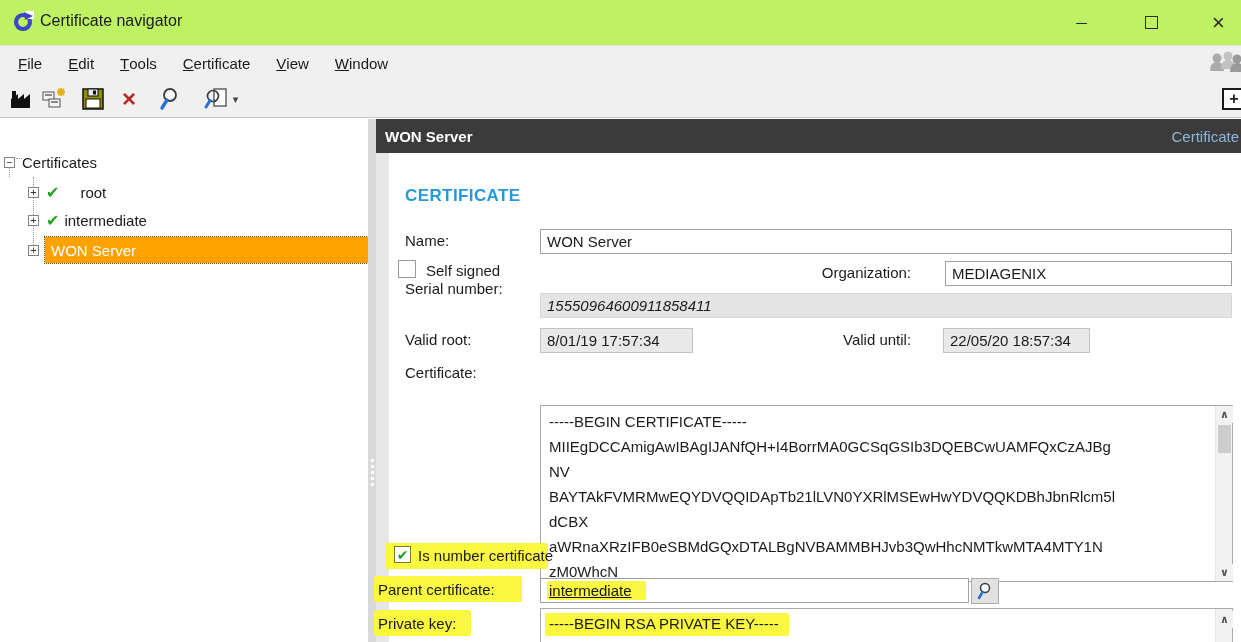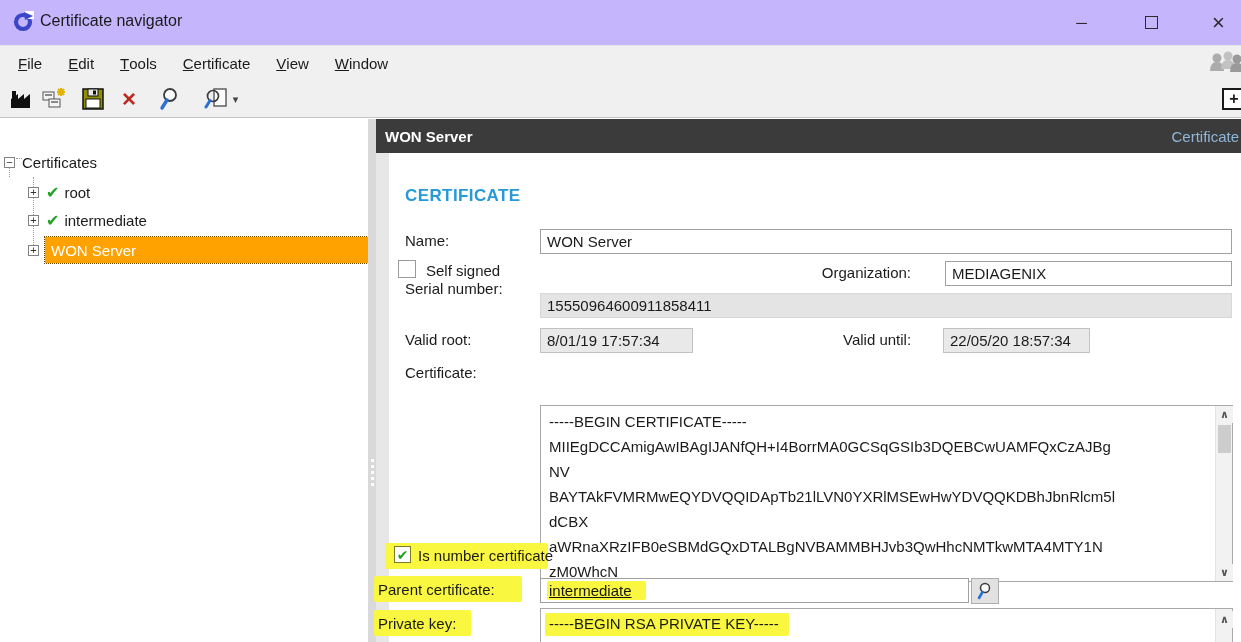--- a/index.html
+++ b/index.html
@@ -1,21 +1,21 @@
 <!DOCTYPE html>
 <html><head>
 <meta charset="utf-8">
 <style>
   html,body{margin:0;padding:0;background:#fff;}
   .app{position:relative;width:1241px;height:642px;overflow:hidden;
        font-family:"Liberation Sans","DejaVu Sans",sans-serif;color:#1b1b1b;
        background:#fff;-webkit-font-smoothing:antialiased;}
   .abs{position:absolute;}
   
-  .titlebar{left:0;top:0;width:1241px;height:45px;background:#c4b5fd;}
+  .titlebar{left:0;top:0;width:1241px;height:45px;background:#bef264;}
   .apptitle{left:40px;top:12px;font-size:16px;}
   .winbtn{top:0;width:45px;height:45px;display:flex;align-items:center;justify-content:center;
           font-size:15px;color:#2b2b2b;cursor:default;}
   .maxbox{width:11px;height:11px;border:1.5px solid #2b2b2b;}
   
   .menubar{left:0;top:45px;width:1241px;height:35px;background:#f0f0f0;border-top:1px solid #e2e2e2;
            display:flex;align-items:center;padding-left:5px;box-sizing:border-box;}
   .menuitem{padding:0 13px;font-size:15px;color:#1a1a1a;height:100%;display:flex;align-items:center;}
   
   .toolbar{left:0;top:80px;width:1241px;height:38px;background:#f0f0f0;border-bottom:1px solid #c4c4c4;box-sizing:border-box;}
@@ -160,21 +160,21 @@
     <div class="abs doth" style="left:16px;top:9px;width:6px;"></div>
 
     <div class="abs" style="left:0;top:0;height:26px;display:flex;align-items:center;">
       <span class="expander" style="margin-left:4px;">−</span>
       <span class="treelabel" style="margin-left:7px;">Certificates</span>
     </div>
 
     <div class="abs" style="left:0;top:30px;height:26px;display:flex;align-items:center;">
       <span class="expander" style="margin-left:28px;">+</span>
       <span class="checkmark" style="margin-left:7px;">✔</span>
-      <span class="treelabel" style="margin-left:5px;">root</span>
+      <span class="treelabel" style="margin-left:21px;">root</span>
     </div>
 
     <div class="abs" style="left:0;top:58px;height:26px;display:flex;align-items:center;">
       <span class="expander" style="margin-left:28px;">+</span>
       <span class="checkmark" style="margin-left:7px;">✔</span>
       <span class="treelabel" style="margin-left:5px;">intermediate</span>
     </div>
 
     <div class="abs" style="left:0;top:88px;height:26px;display:flex;align-items:center;">
       <span class="expander" style="margin-left:28px;">+</span>
@@ -208,21 +208,21 @@
   </div>
 
   <div class="abs checkbox" style="left:398px;top:260px;"></div>
   <div class="abs flabel" style="left:426px;top:262px;">Self signed</div>
   <div class="abs flabel" style="left:815px;top:264px;width:96px;text-align:right;">Organization:</div>
   <div class="abs field" style="left:945px;top:261px;width:287px;height:25px;">
     <span>MEDIAGENIX</span>
   </div>
 
   <div class="abs flabel" style="left:405px;top:280px;">Serial number:</div>
-  <div class="abs field flat" style="left:540px;top:293px;width:692px;height:25px;">
+  <div class="abs field flat" style="left:540px;top:293px;width:692px;height:25px;font-style:italic;">
     <span>15550964600911858411</span>
   </div>
 
   <div class="abs flabel" style="left:405px;top:331px;">Valid root:</div>
   <div class="abs field gray" style="left:540px;top:328px;width:153px;height:25px;">
     <span>8/01/19 17:57:34</span>
   </div>
   <div class="abs flabel" style="left:843px;top:331px;">Valid until:</div>
   <div class="abs field gray" style="left:943px;top:328px;width:147px;height:25px;">
     <span>22/05/20 18:57:34</span>

